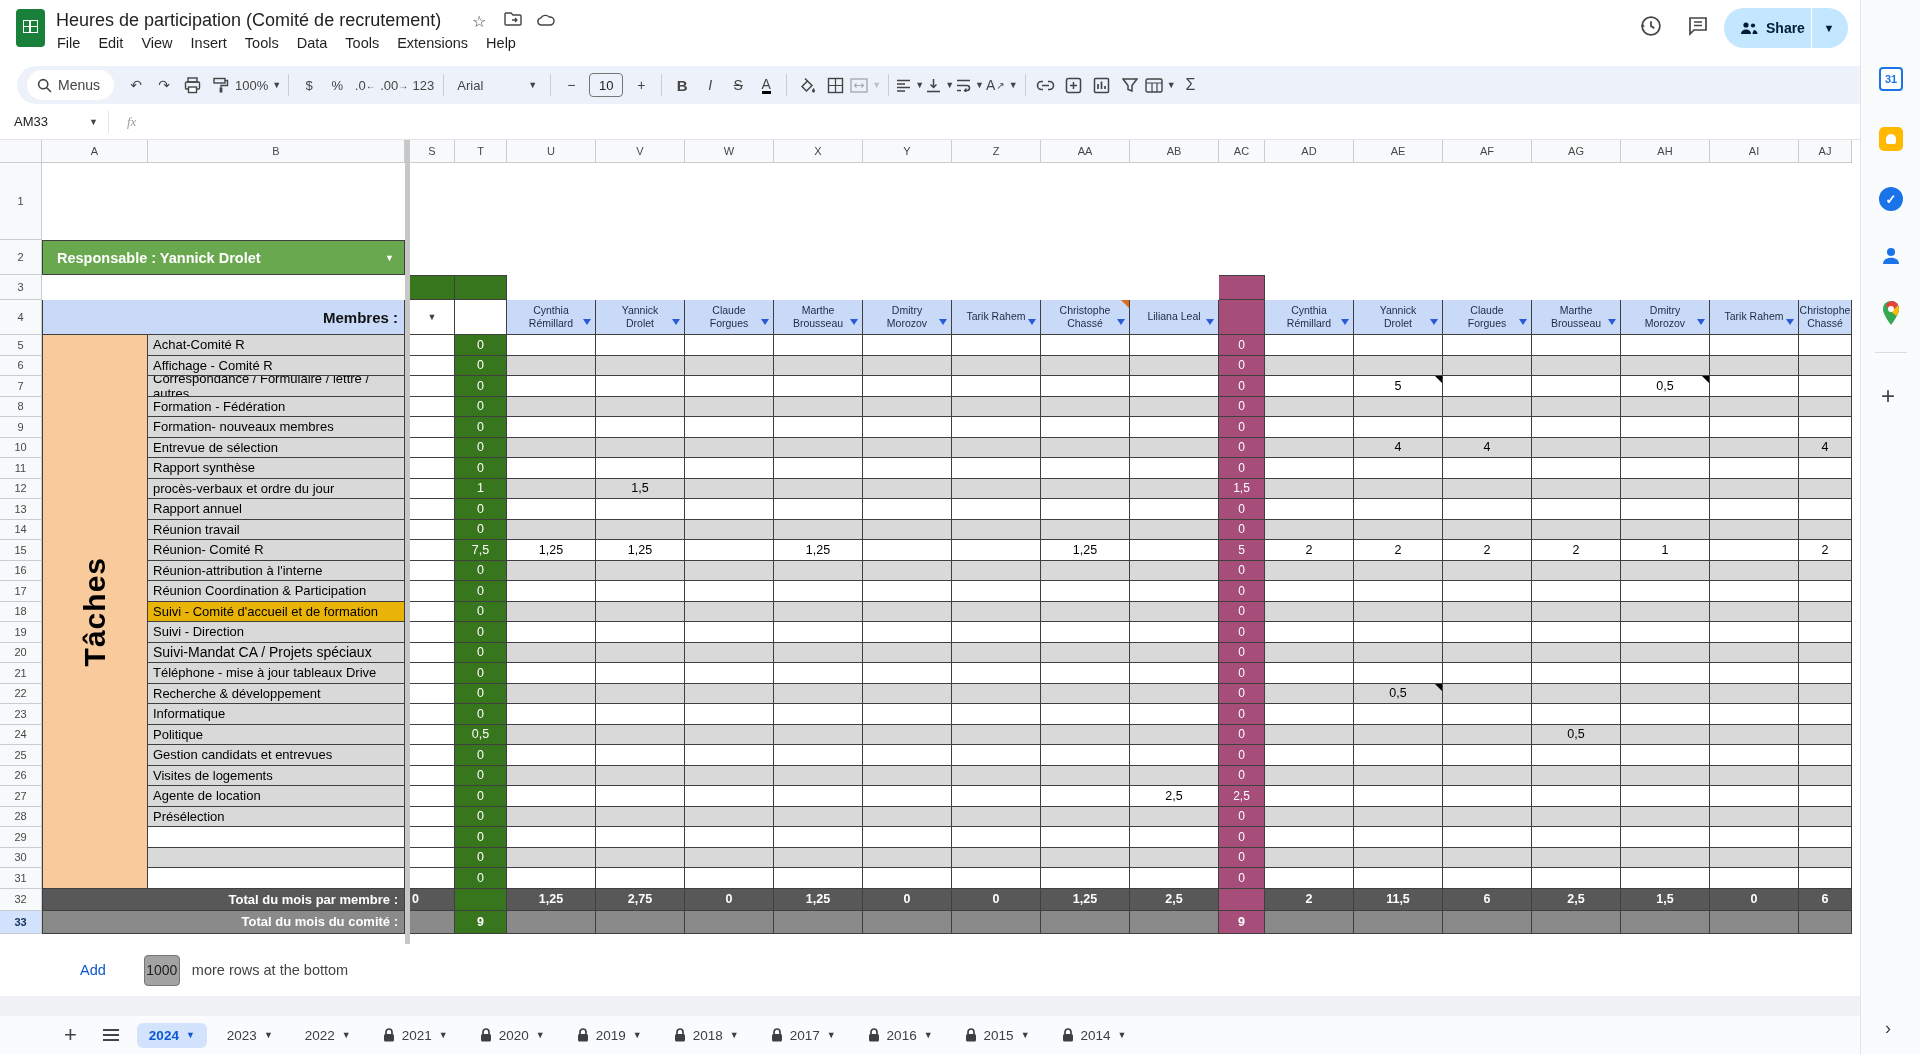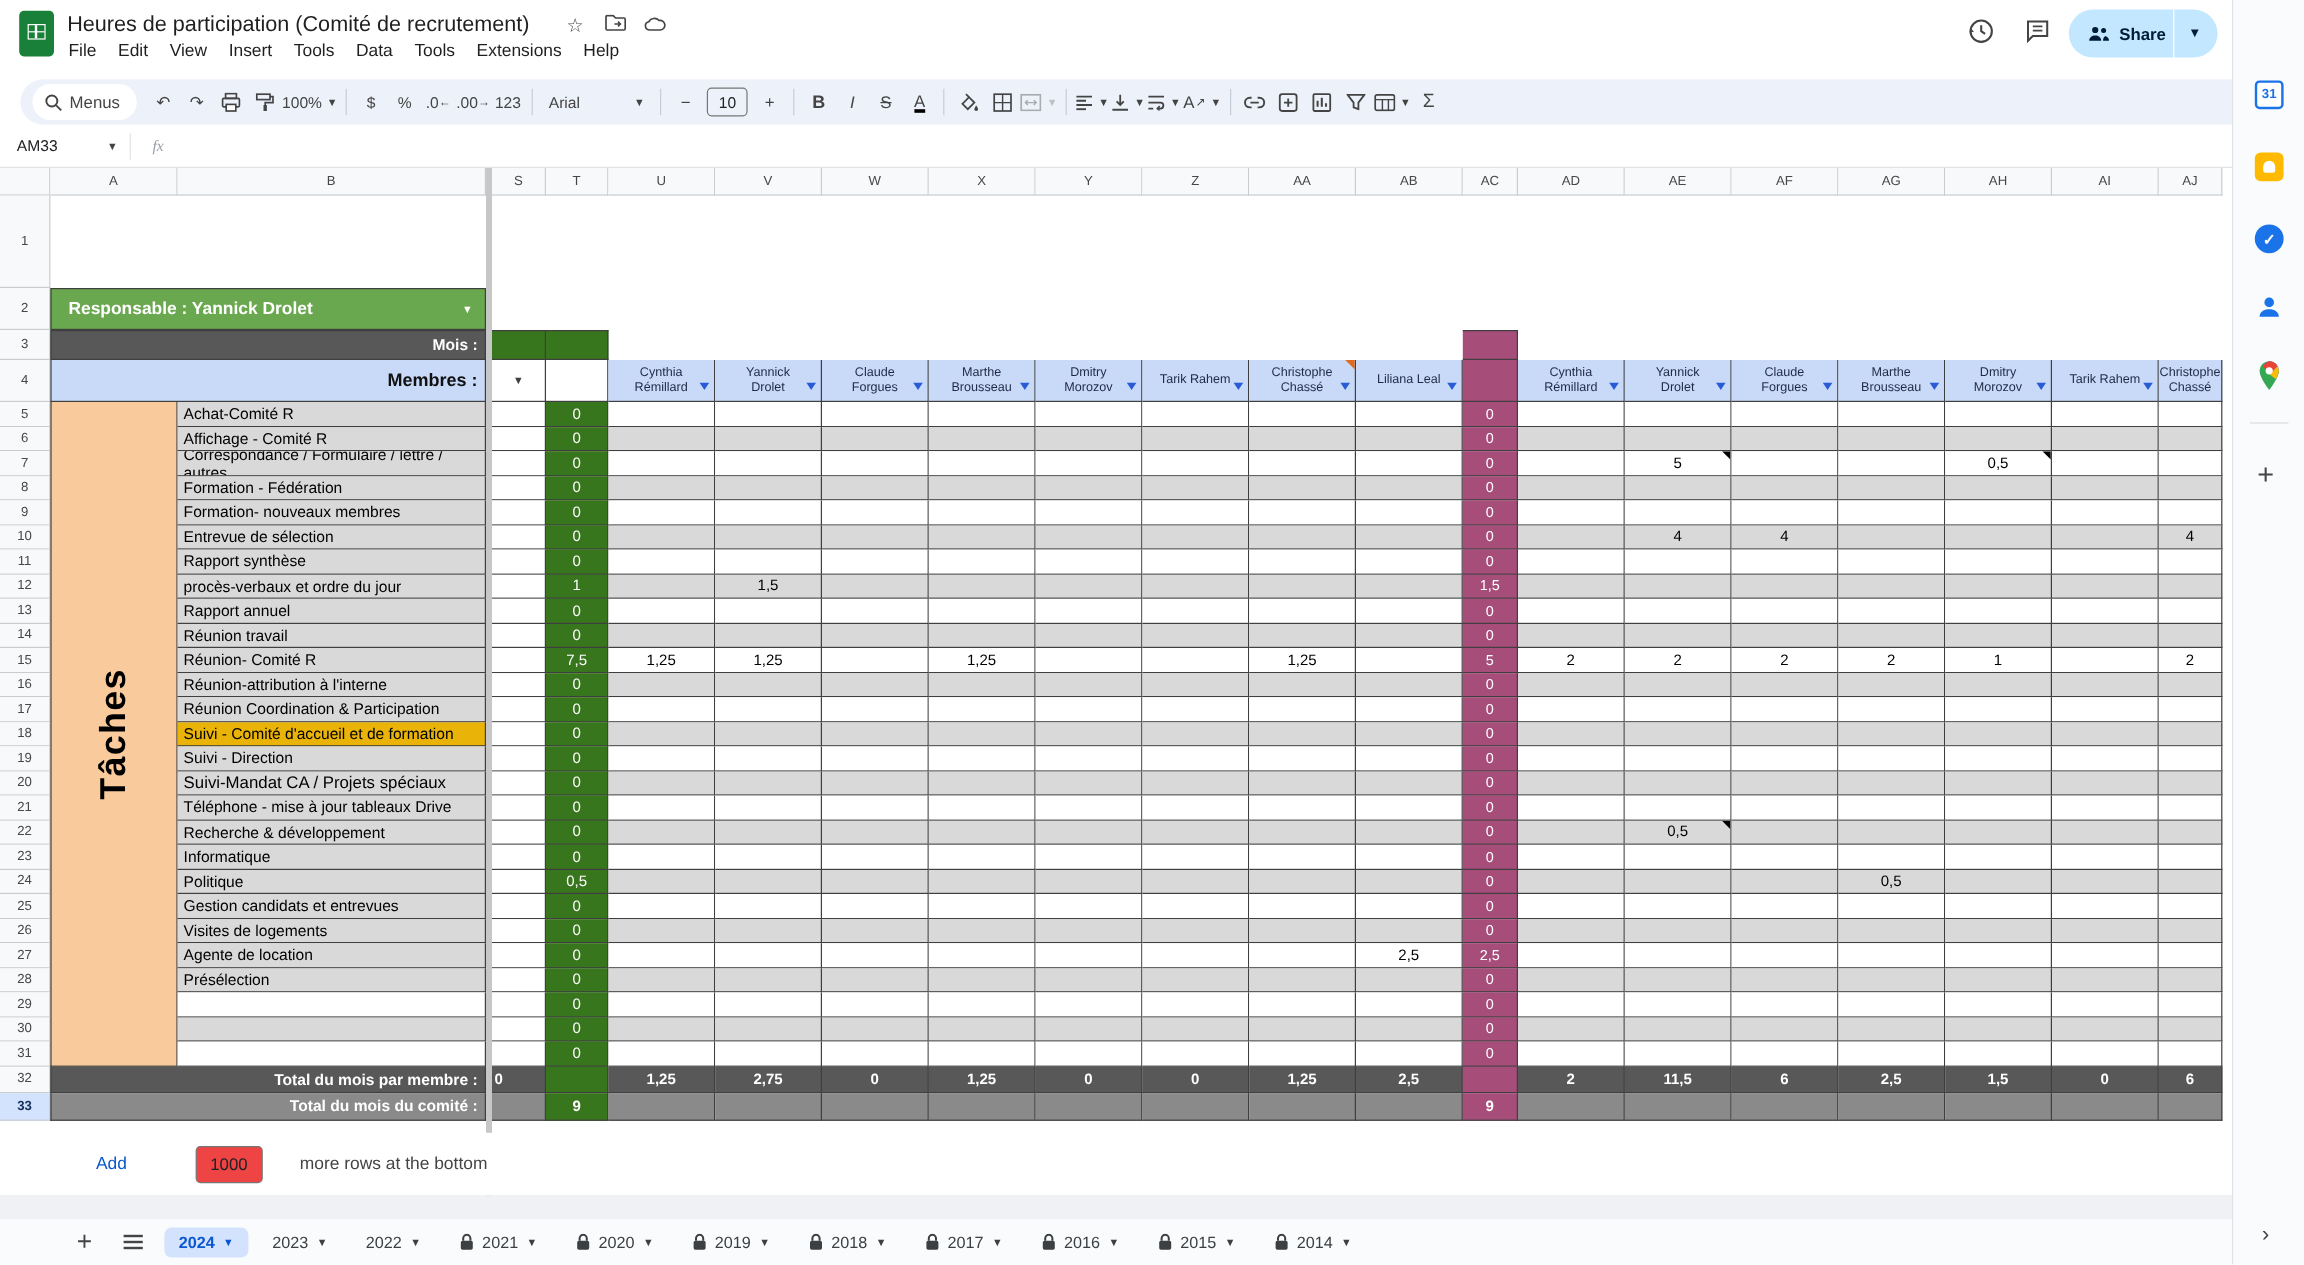--- a/index.html
+++ b/index.html
@@ -51,23 +51,23 @@
   .left { justify-content:flex-start; padding-left:5px; }
   .right { justify-content:flex-end; padding-right:6px; }
   .notecorner:after { content:""; position:absolute; right:0; top:0; border-left:7px solid transparent; border-top:7px solid #000; }
   .redcorner:after { content:""; position:absolute; right:0; top:0; border-left:8px solid transparent; border-top:8px solid #e06b20; }
   .memname { line-height:1.25; text-align:center; font-size:10.5px; color:#1f2a44; width:100%; }
   .mem-caret { position:absolute; right:4px; bottom:9px; width:0; height:0; border-left:4.5px solid transparent; border-right:4.5px solid transparent; border-top:6px solid #2a5bd7; }
   #freeze-divider { position:absolute; left:405px; top:140px; width:5px; height:872px; background:#c7c7c7; }
   #taches { writing-mode:vertical-rl; transform:rotate(180deg); font-size:30px; font-weight:700; color:#000; letter-spacing:1px; }
 
   
-  #addrow { position:absolute; left:0px; top:944px; width:1852px; height:52px; background:#fff; display:flex; align-items:center;gap:19px; }
+  #addrow { position:absolute; left:0px; top:944px; width:1852px; height:52px; background:#fff; display:flex; align-items:center; }
   #add-btn { color:#0b57d0; font-size:14.5px; margin-left:80px; }
-  #rows-input { width:56px; height:31px; border:1px solid #747775; border-radius:4px; text-align:center; font-size:14px; color:#202124; margin-left:38px; background:#ef4444; font-family:"Liberation Sans",sans-serif; }
+  #rows-input { width:36px; height:31px; border:1px solid #747775; border-radius:4px; text-align:center; font-size:14px; color:#202124; margin-left:38px; background:#a3a3a3; font-family:"Liberation Sans",sans-serif; }
   #more-label { font-size:14.5px; color:#444; margin-left:12px; }
   #hscroll-band { position:absolute; left:0; top:996px; width:1860px; height:20px; background:#eff1f4; }
   #tabbar { position:absolute; left:0; top:1016px; width:1860px; height:38px; background:#f9fbfd; display:flex; align-items:center; }
   #add-sheet { font-size:22px; color:#444; margin-left:64px; }
   #all-sheets { margin-left:26px; display:flex; flex-direction:column; gap:3px; }
   #all-sheets i { width:16px; height:2px; background:#444; }
   .tab { display:flex; align-items:center; gap:7px; padding:5px 12px; margin-left:8px; border-radius:6px; font-size:13.5px; color:#3c4043; white-space:nowrap; }
   .tab .tcaret { font-size:9px; color:#3c4043; }
   .tab.active { background:#d3e3fd; color:#0b57d0; font-weight:700; }
   .tab.active .tcaret { color:#0b57d0; }
@@ -139,21 +139,20 @@
       <div class="hdrcell" style="left: 0px; top: 745px; width: 42px; height: 20.5px;">25</div>
       <div class="hdrcell" style="left: 0px; top: 765.5px; width: 42px; height: 20.5px;">26</div>
       <div class="hdrcell" style="left: 0px; top: 786px; width: 42px; height: 20.5px;">27</div>
       <div class="hdrcell" style="left: 0px; top: 806.5px; width: 42px; height: 20.5px;">28</div>
       <div class="hdrcell" style="left: 0px; top: 827px; width: 42px; height: 20.5px;">29</div>
       <div class="hdrcell" style="left: 0px; top: 847.5px; width: 42px; height: 20.5px;">30</div>
       <div class="hdrcell" style="left: 0px; top: 868px; width: 42px; height: 20.5px;">31</div>
       <div class="hdrcell" style="left: 0px; top: 888.5px; width: 42px; height: 22px;">32</div>
       <div class="hdrcell" style="left: 0px; top: 910.5px; width: 42px; height: 23.5px; background: rgb(211, 227, 253); color: rgb(19, 49, 92); font-weight: 700;">33</div>
       <div class="cell left" style="left: 42px; top: 240px; width: 363px; height: 35px; background: rgb(106, 168, 79); color: rgb(255, 255, 255); font-weight: 700; font-size: 14.5px; padding-left: 14px; border: 1px solid rgb(63, 63, 63);">Responsable :  Yannick Drolet<span style="position: absolute; right: 10px; font-size: 9px; color: rgb(255, 255, 255);">▼</span></div>
-      <div class="cell right" style="left: 42px; top: 275px; width: 363px; height: 25px; background: rgb(88, 88, 88); color: rgb(255, 255, 255); font-weight: 700; font-size: 13px; border-top: 1px solid rgb(63, 63, 63); border-left: 1px solid rgb(63, 63, 63);">Mois :</div>
       <div class="cell" style="left: 410px; top: 275px; width: 45px; height: 25px; background: rgb(56, 118, 29); border-top: 1px solid rgb(63, 63, 63);"></div>
       <div class="cell" style="left: 455px; top: 275px; width: 52px; height: 25px; background: rgb(56, 118, 29); border-top: 1px solid rgb(63, 63, 63);"></div>
       <div class="cell" style="left: 1219px; top: 275px; width: 46px; height: 25px; background: rgb(166, 77, 121); border-top: 1px solid rgb(63, 63, 63);"></div>
       <div class="cell right" style="left: 42px; top: 300px; width: 363px; height: 35px; background: rgb(201, 218, 248); color: rgb(17, 17, 17); font-weight: 700; font-size: 15px; border-left: 1px solid rgb(63, 63, 63);">Membres :</div>
       <div class="cell" style="left: 410px; top: 300px; width: 45px; height: 35px; background: rgb(255, 255, 255);">
         <span style="font-size: 9px; color: rgb(60, 64, 67);">▼</span>
       </div>
       <div class="cell" style="left: 455px; top: 300px; width: 52px; height: 35px; background: rgb(255, 255, 255);"></div>
       <div class="cell" style="left: 507px; top: 300px; width: 89px; height: 35px; background: rgb(201, 218, 248);">
         <div class="memname">Cynthia<br>Rémillard</div>

